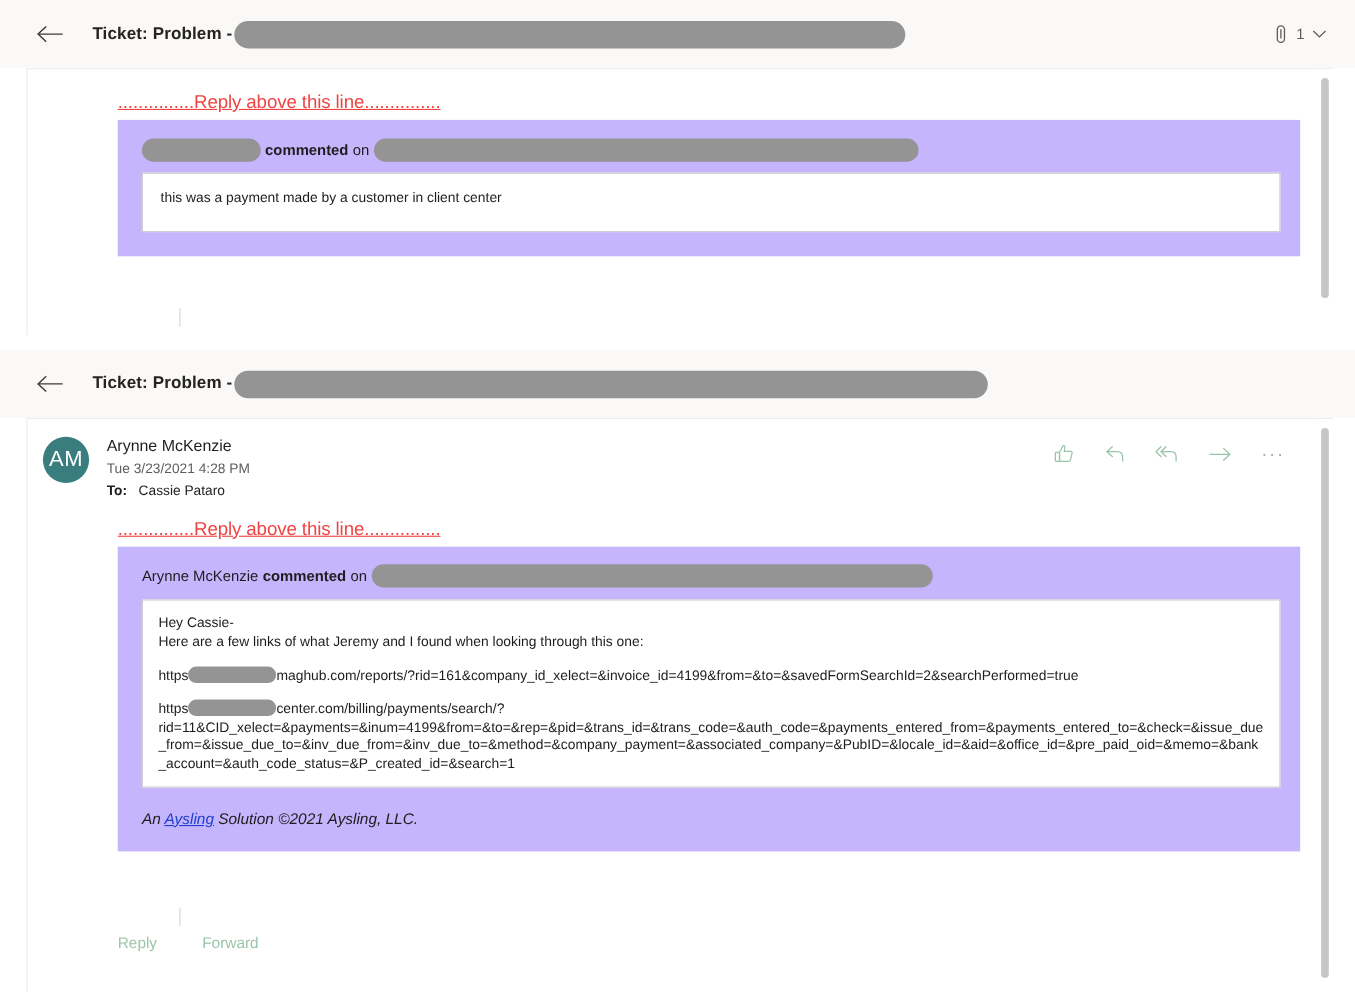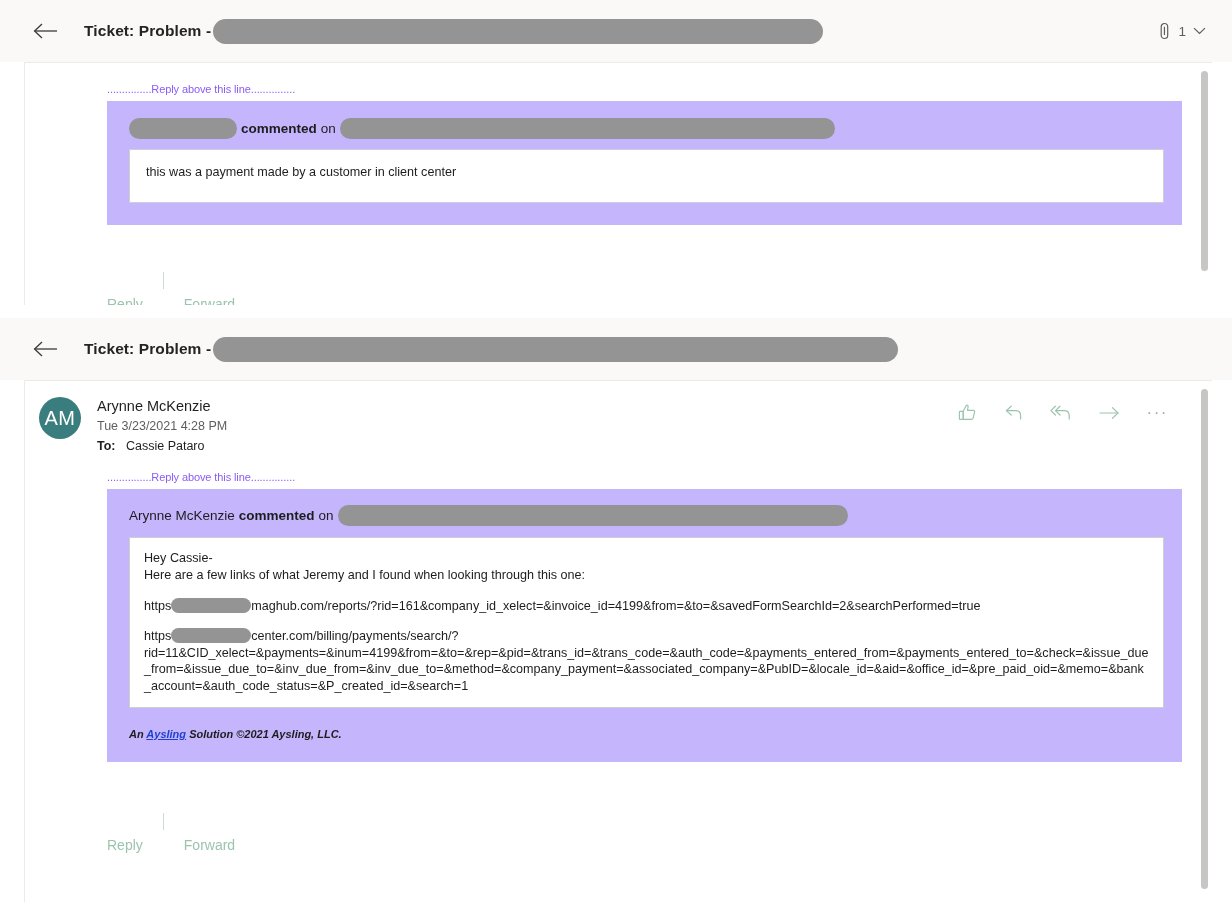--- a/index.html
+++ b/index.html
@@ -177,24 +177,25 @@
   }
 
   
   .email-content {
     padding-left: 82px;
     padding-right: 30px;
   }
   .email-content.first { padding-top: 20px; }
 
   .reply-above {
-    font-size: 11px;
-    color: #8b5cf6;
+    font-size: 17px;
+    color: #ef4444;
     letter-spacing: -0.1px;
     white-space: nowrap;
+    text-decoration: underline;
   }
 
   .grey-block {
     background: #c4b5fd;
     margin-top: 6px;
     padding: 16px 18px 22px 22px;
     box-sizing: border-box;
   }
 
   .commented-line {
@@ -242,23 +243,23 @@
     font-weight: bold;
     padding: 14px 26px;
     border: none;
     border-radius: 3px;
     cursor: pointer;
     font-family: "Liberation Sans", sans-serif;
   }
 
   .aysling-footer {
     margin-top: 20px;
-    font-size: 11px;
+    font-size: 14px;
     font-style: italic;
-    font-weight: bold;
+    font-weight: normal;
     color: #1d1d1d;
   }
   .aysling-footer a {
     color: #1f3fd0;
     text-decoration: underline;
   }
 
   
   .rf-bar {
     display: flex;

